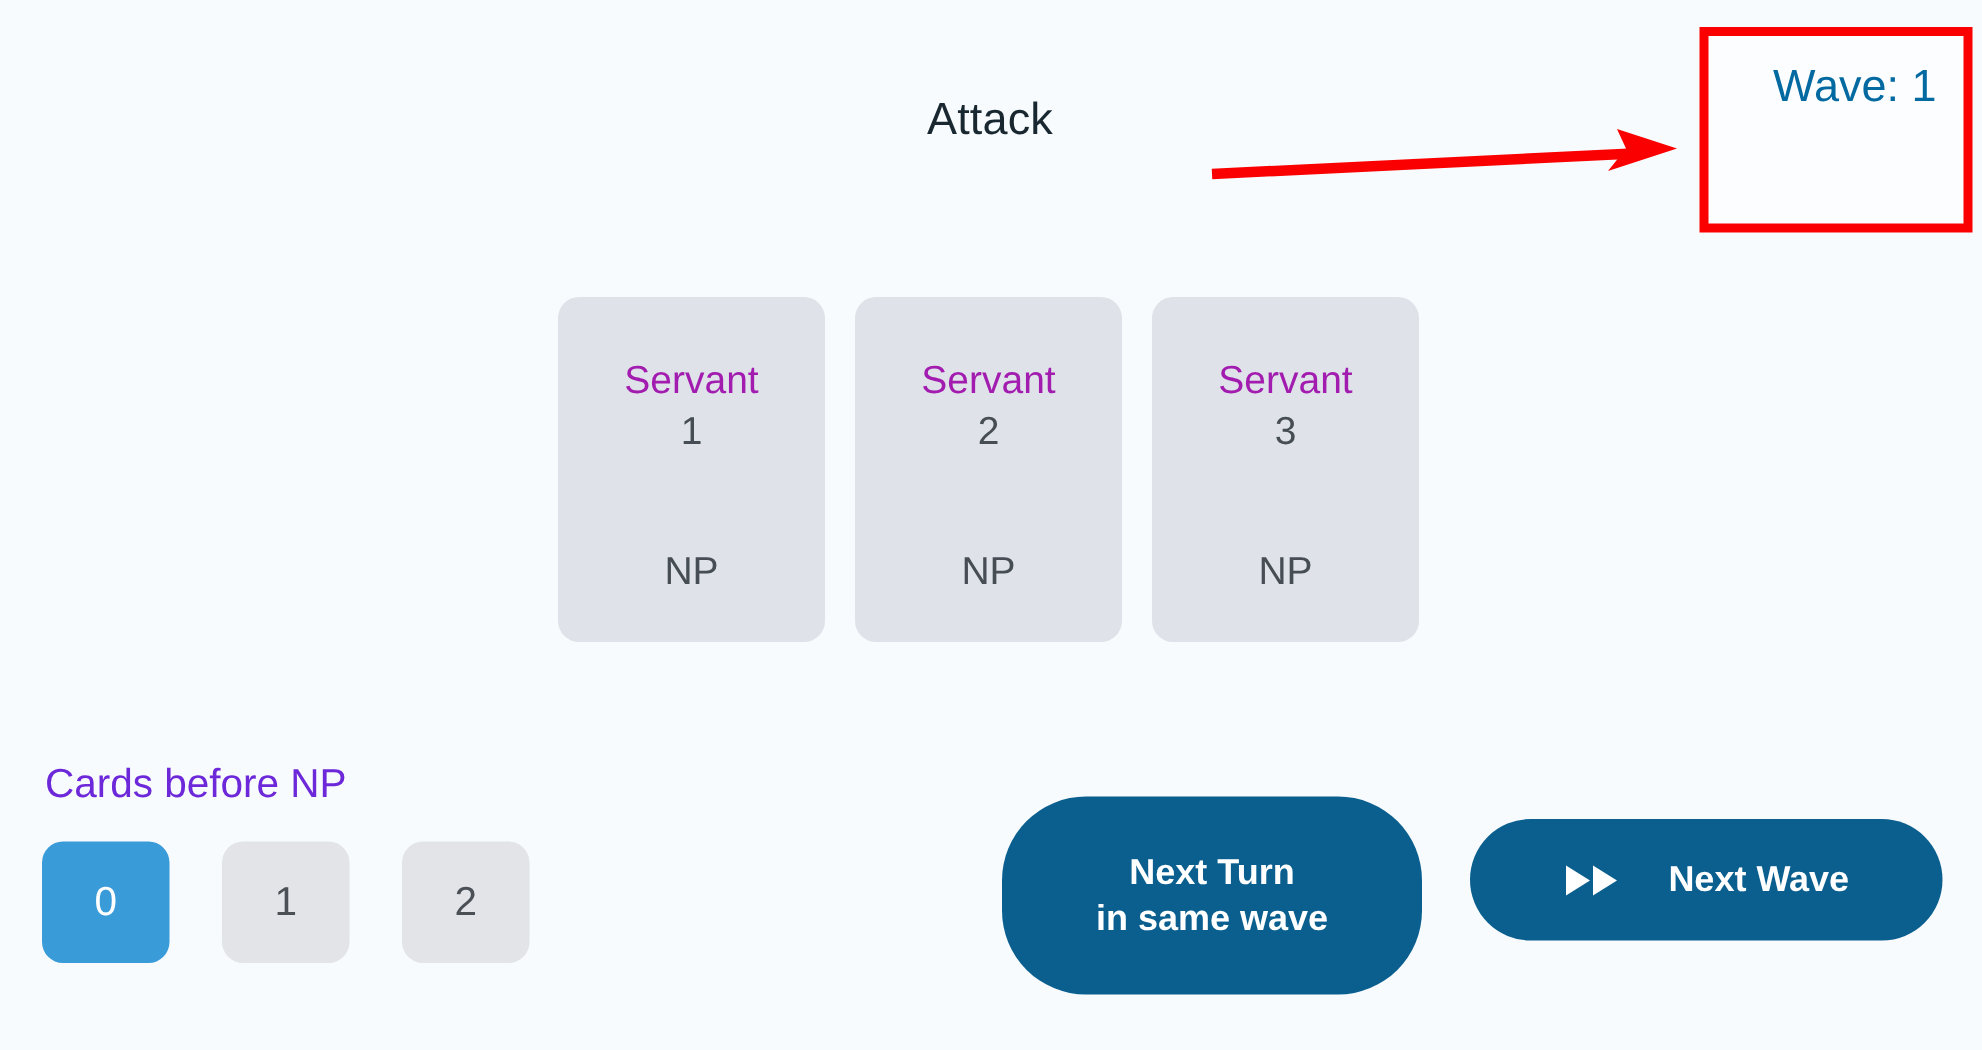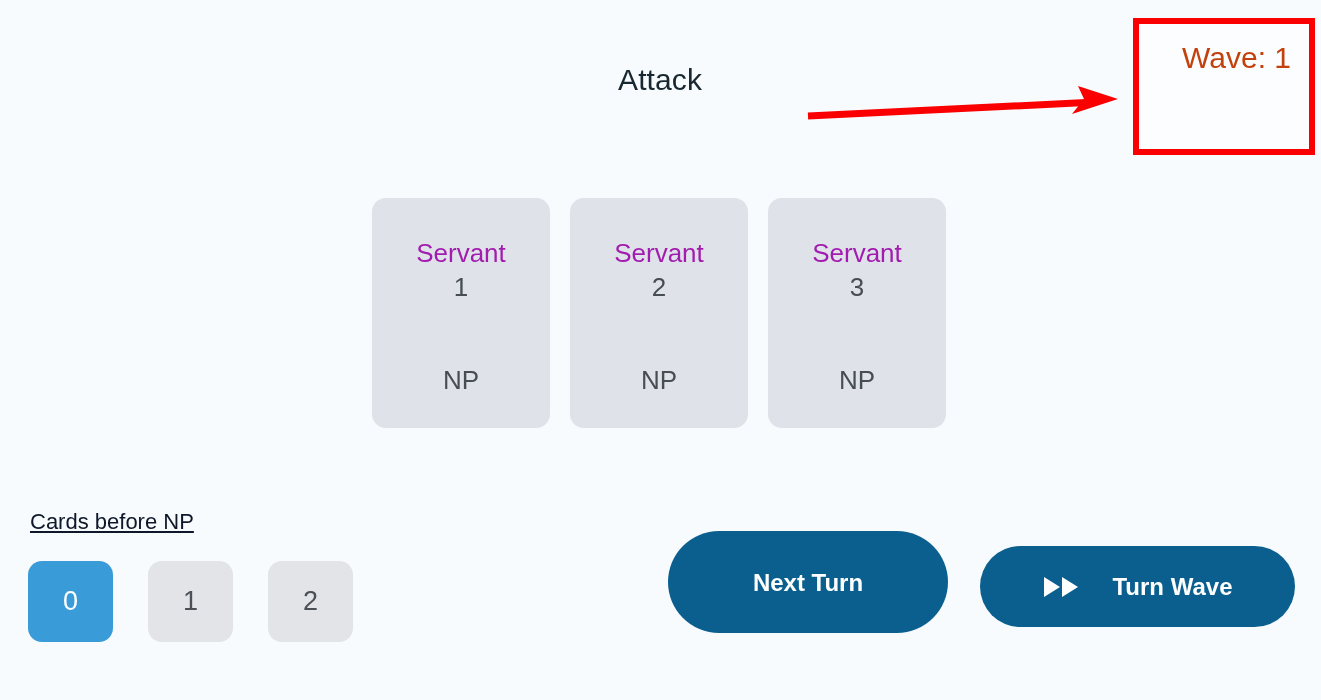--- a/index.html
+++ b/index.html
@@ -50,21 +50,21 @@
     border: 6px solid #fb0000;
     display: flex;
     flex-direction: column;
     align-items: flex-end;
     justify-content: flex-start;
     padding: 14px 18px 0 0;
   }
   .status-line {
     font-size: 30px;
     line-height: 40px;
-    color: #c2410c;
+    color: #0369a1;
     white-space: nowrap;
   }
 
   
   .pointer-arrow {
     position: absolute;
     left: 800px;
     top: 86px;
     width: 320px;
     height: 46px;
@@ -113,26 +113,25 @@
     width: 100%;
   }
 
   
   .cards-before-np {
     position: absolute;
     left: 28px;
     top: 505px;
   }
   .cards-before-np-label {
-    font-size: 22px;
+    font-size: 27px;
     line-height: 34px;
-    color: #0f172a;
+    color: #6d28d9;
     margin: 0 0 22px 2px;
     white-space: nowrap;
-    text-decoration: underline;
   }
   .count-options {
     display: flex;
     gap: 35px;
   }
   .count-option {
     width: 85px;
     height: 81px;
     border-radius: 14px;
     background: #e2e4e8;
@@ -148,21 +147,21 @@
     background: #3a9bd9;
     color: #ffffff;
   }
 
   
   .btn-next-turn {
     position: absolute;
     left: 668px;
     top: 531px;
     width: 280px;
-    height: 102px;
+    height: 132px;
     border: none;
     border-radius: 56px;
     background: #0a5f8f;
     color: #ffffff;
     font-family: "Liberation Sans", sans-serif;
     font-size: 24px;
     font-weight: bold;
     line-height: 31px;
     display: flex;
     flex-direction: column;
@@ -245,25 +244,26 @@
     <div class="cards-before-np-label">Cards before NP</div>
     <div class="count-options">
       <div class="count-option selected">0</div>
       <div class="count-option">1</div>
       <div class="count-option">2</div>
     </div>
   </div>
 
   <button class="btn-next-turn">
     <span class="l1">Next Turn</span>
+    <span class="l2">in same wave</span>
   </button>
 
   <button class="btn-next-wave">
     <span class="ff-icon">
       <svg width="40" height="24" viewBox="0 0 40 24" xmlns="http://www.w3.org/2000/svg">
         <polygon points="2,2 2,22 18,12" fill="#ffffff"></polygon>
         <polygon points="20,2 20,22 36,12" fill="#ffffff"></polygon>
       </svg>
     </span>
-    <span>Turn Wave</span>
+    <span>Next Wave</span>
   </button>
 
 </div>
 
 </body></html>

